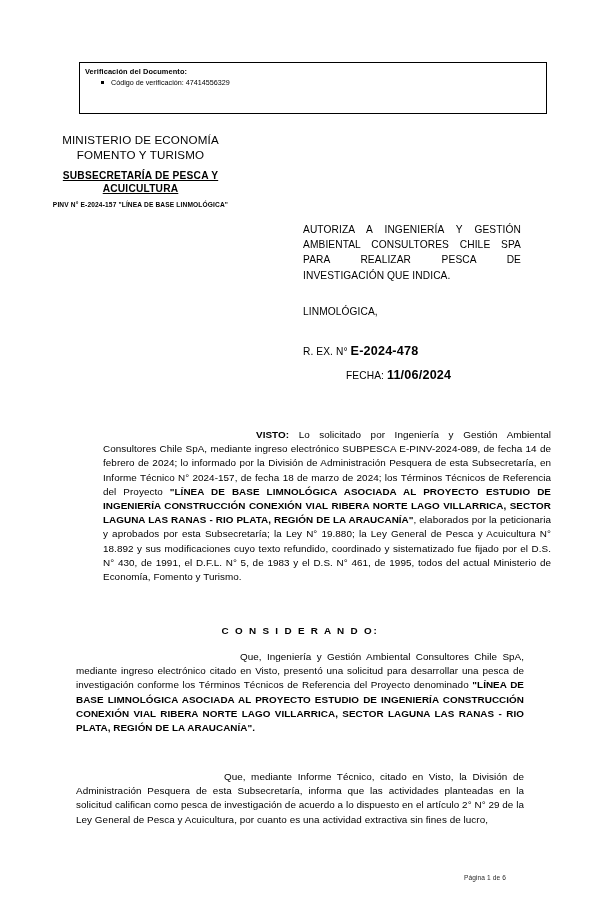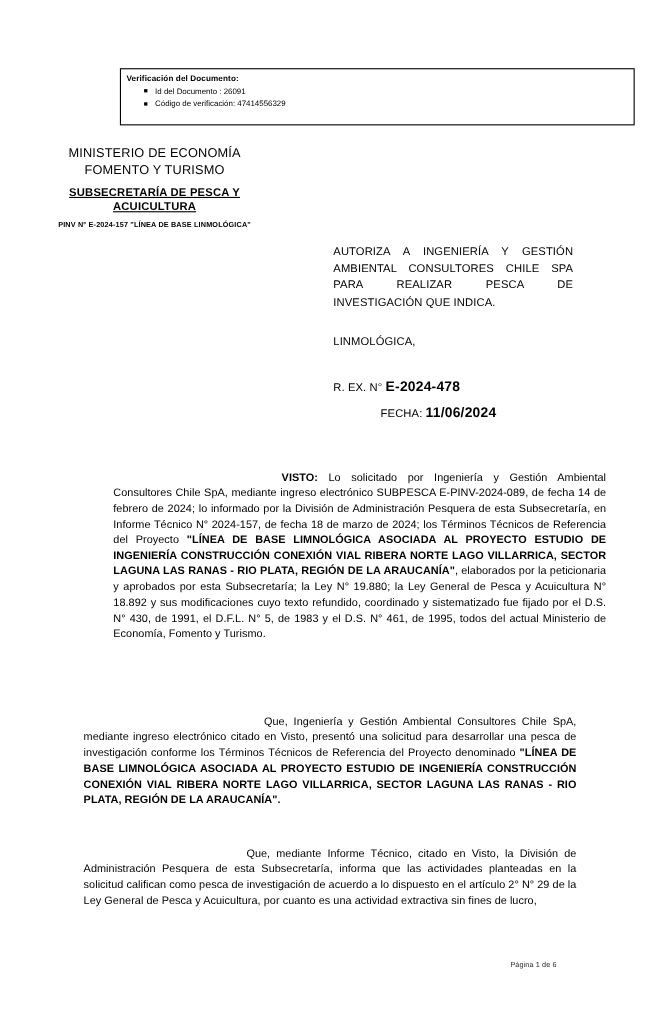--- a/index.html
+++ b/index.html
@@ -27,21 +27,20 @@
   
   .verif-box {
     position: absolute;
     left: 79px;
     top: 62px;
     width: 468px;
     height: 52px;
     border: 1.6px solid #000;
     box-sizing: border-box;
     padding: 4px 16px 0 5px;
-    margin-left: 30px;
   }
   .verif-title {
     font-size: 7.4px;
     font-weight: bold;
     letter-spacing: 0.1px;
     line-height: 10px;
   }
   .verif-list {
     margin: 0;
     padding: 0 0 0 26px;
@@ -180,21 +179,20 @@
   }
 </style>
 </head>
 <body>
 
 <div class="page">
 
   <div class="verif-box">
     <div class="verif-title">Verificación del Documento:</div>
     <ul class="verif-list">
-      <li>Id del Documento : 26091</li>
       <li>Código de verificación: 47414556329</li>
     </ul>
   </div>
 
   <div class="letterhead">
     <div class="lh-line1">MINISTERIO DE ECONOMÍA</div>
     <div class="lh-line1">FOMENTO Y TURISMO</div>
     <div class="lh-sub">SUBSECRETARÍA DE PESCA Y ACUICULTURA</div>
     <div class="lh-pinv">PINV N° E-2024-157 "LÍNEA DE BASE LINMOLÓGICA"</div>
   </div>
@@ -210,20 +208,21 @@
 
   <div class="fecha">
     <span>FECHA:</span>
     <span class="big">11/06/2024</span>
   </div>
 
   <div class="body-block" id="visto-para">
     <span class="indent"></span><b>VISTO:</b><span> Lo solicitado por Ingeniería y Gestión Ambiental Consultores Chile SpA, mediante ingreso electrónico SUBPESCA E-PINV-2024-089, de fecha 14 de febrero de 2024; lo informado por la División de Administración Pesquera de esta Subsecretaría, en Informe Técnico N° 2024-157, de fecha 18 de marzo de 2024; los Términos Técnicos de Referencia del Proyecto </span><b>"LÍNEA DE BASE LIMNOLÓGICA ASOCIADA AL PROYECTO ESTUDIO DE INGENIERÍA CONSTRUCCIÓN CONEXIÓN VIAL RIBERA NORTE LAGO VILLARRICA, SECTOR LAGUNA LAS RANAS - RIO PLATA, REGIÓN DE LA ARAUCANÍA"</b><span>, elaborados por la peticionaria y aprobados por esta Subsecretaría; la Ley N° 19.880; la Ley General de Pesca y Acuicultura N° 18.892 y sus modificaciones cuyo texto refundido, coordinado y sistematizado fue fijado por el D.S. N° 430, de 1991, el D.F.L. N° 5, de 1983 y el D.S. N° 461, de 1995, todos del actual Ministerio de Economía, Fomento y Turismo.</span>
   </div>
 
+  <div class="considerando">C O N S I D E R A N D O:</div>
 
   <div class="body-block" id="consid-para1">
     <span class="indent-md"></span><span>Que, Ingeniería y Gestión Ambiental Consultores Chile SpA, mediante ingreso electrónico citado en Visto, presentó una solicitud para desarrollar una pesca de investigación conforme los Términos Técnicos de Referencia del Proyecto denominado </span><b>"LÍNEA DE BASE LIMNOLÓGICA ASOCIADA AL PROYECTO ESTUDIO DE INGENIERÍA CONSTRUCCIÓN CONEXIÓN VIAL RIBERA NORTE LAGO VILLARRICA, SECTOR LAGUNA LAS RANAS - RIO PLATA, REGIÓN DE LA ARAUCANÍA".</b>
   </div>
 
   <div class="body-block" id="consid-para2">
     <span class="indent-sm"></span><span>Que, mediante Informe Técnico, citado en Visto, la División de Administración Pesquera de esta Subsecretaría, informa que las actividades planteadas en la solicitud califican como pesca de investigación de acuerdo a lo dispuesto en el artículo 2° N° 29 de la Ley General de Pesca y Acuicultura, por cuanto es una actividad extractiva sin fines de lucro,</span>
   </div>
 
   <div class="footer">Página 1 de 6</div>

